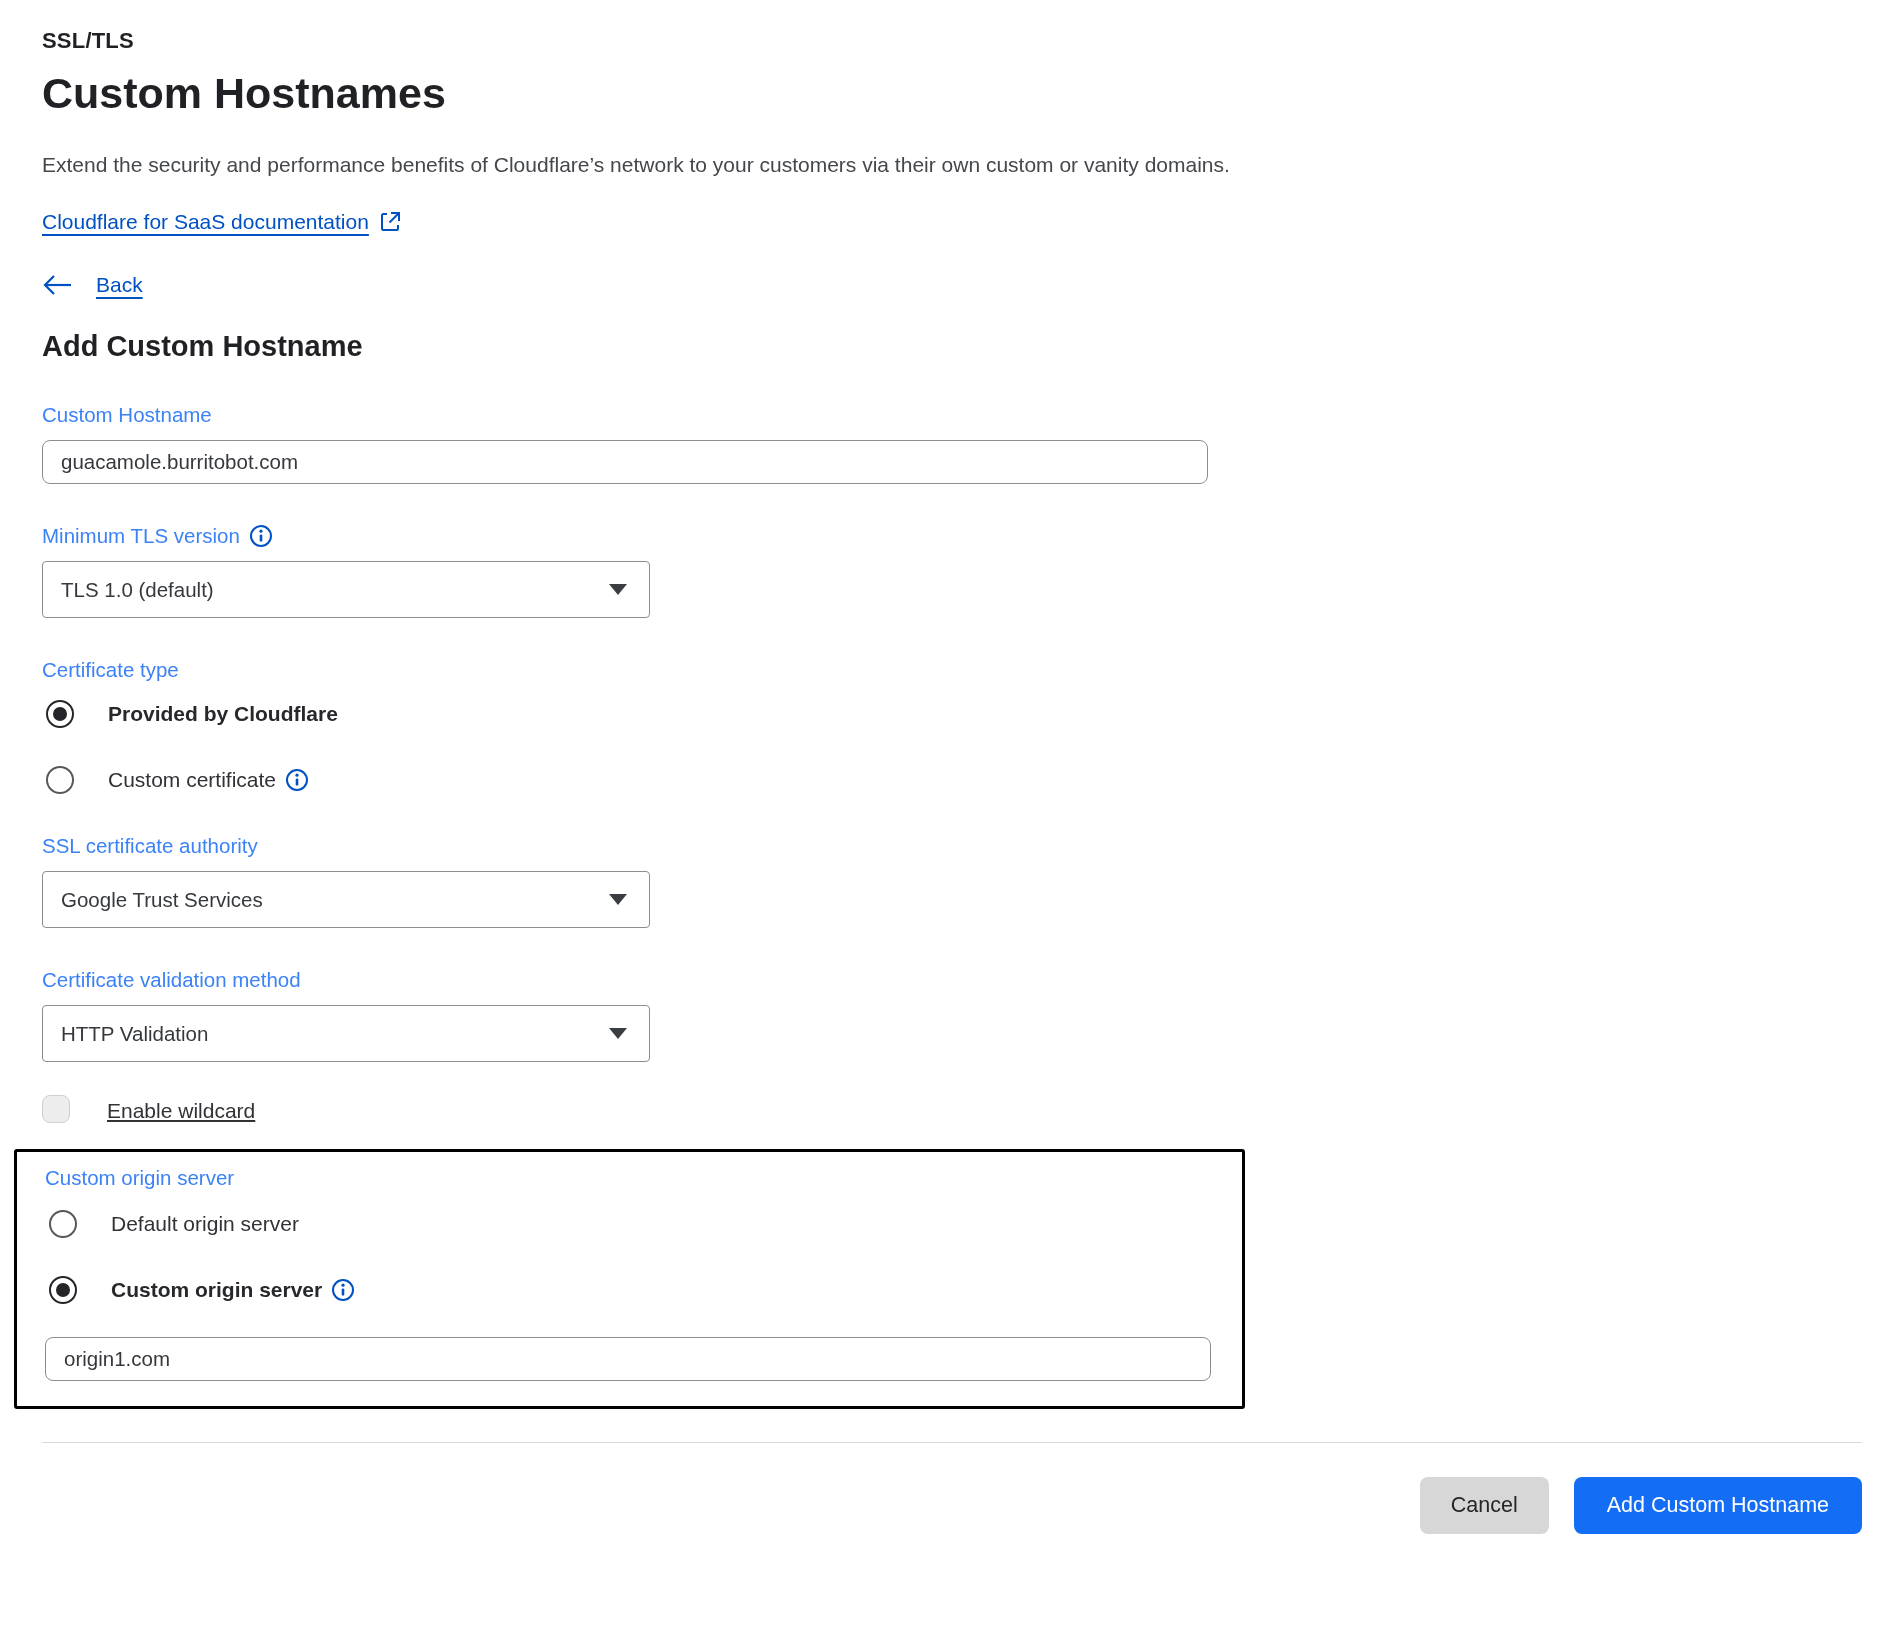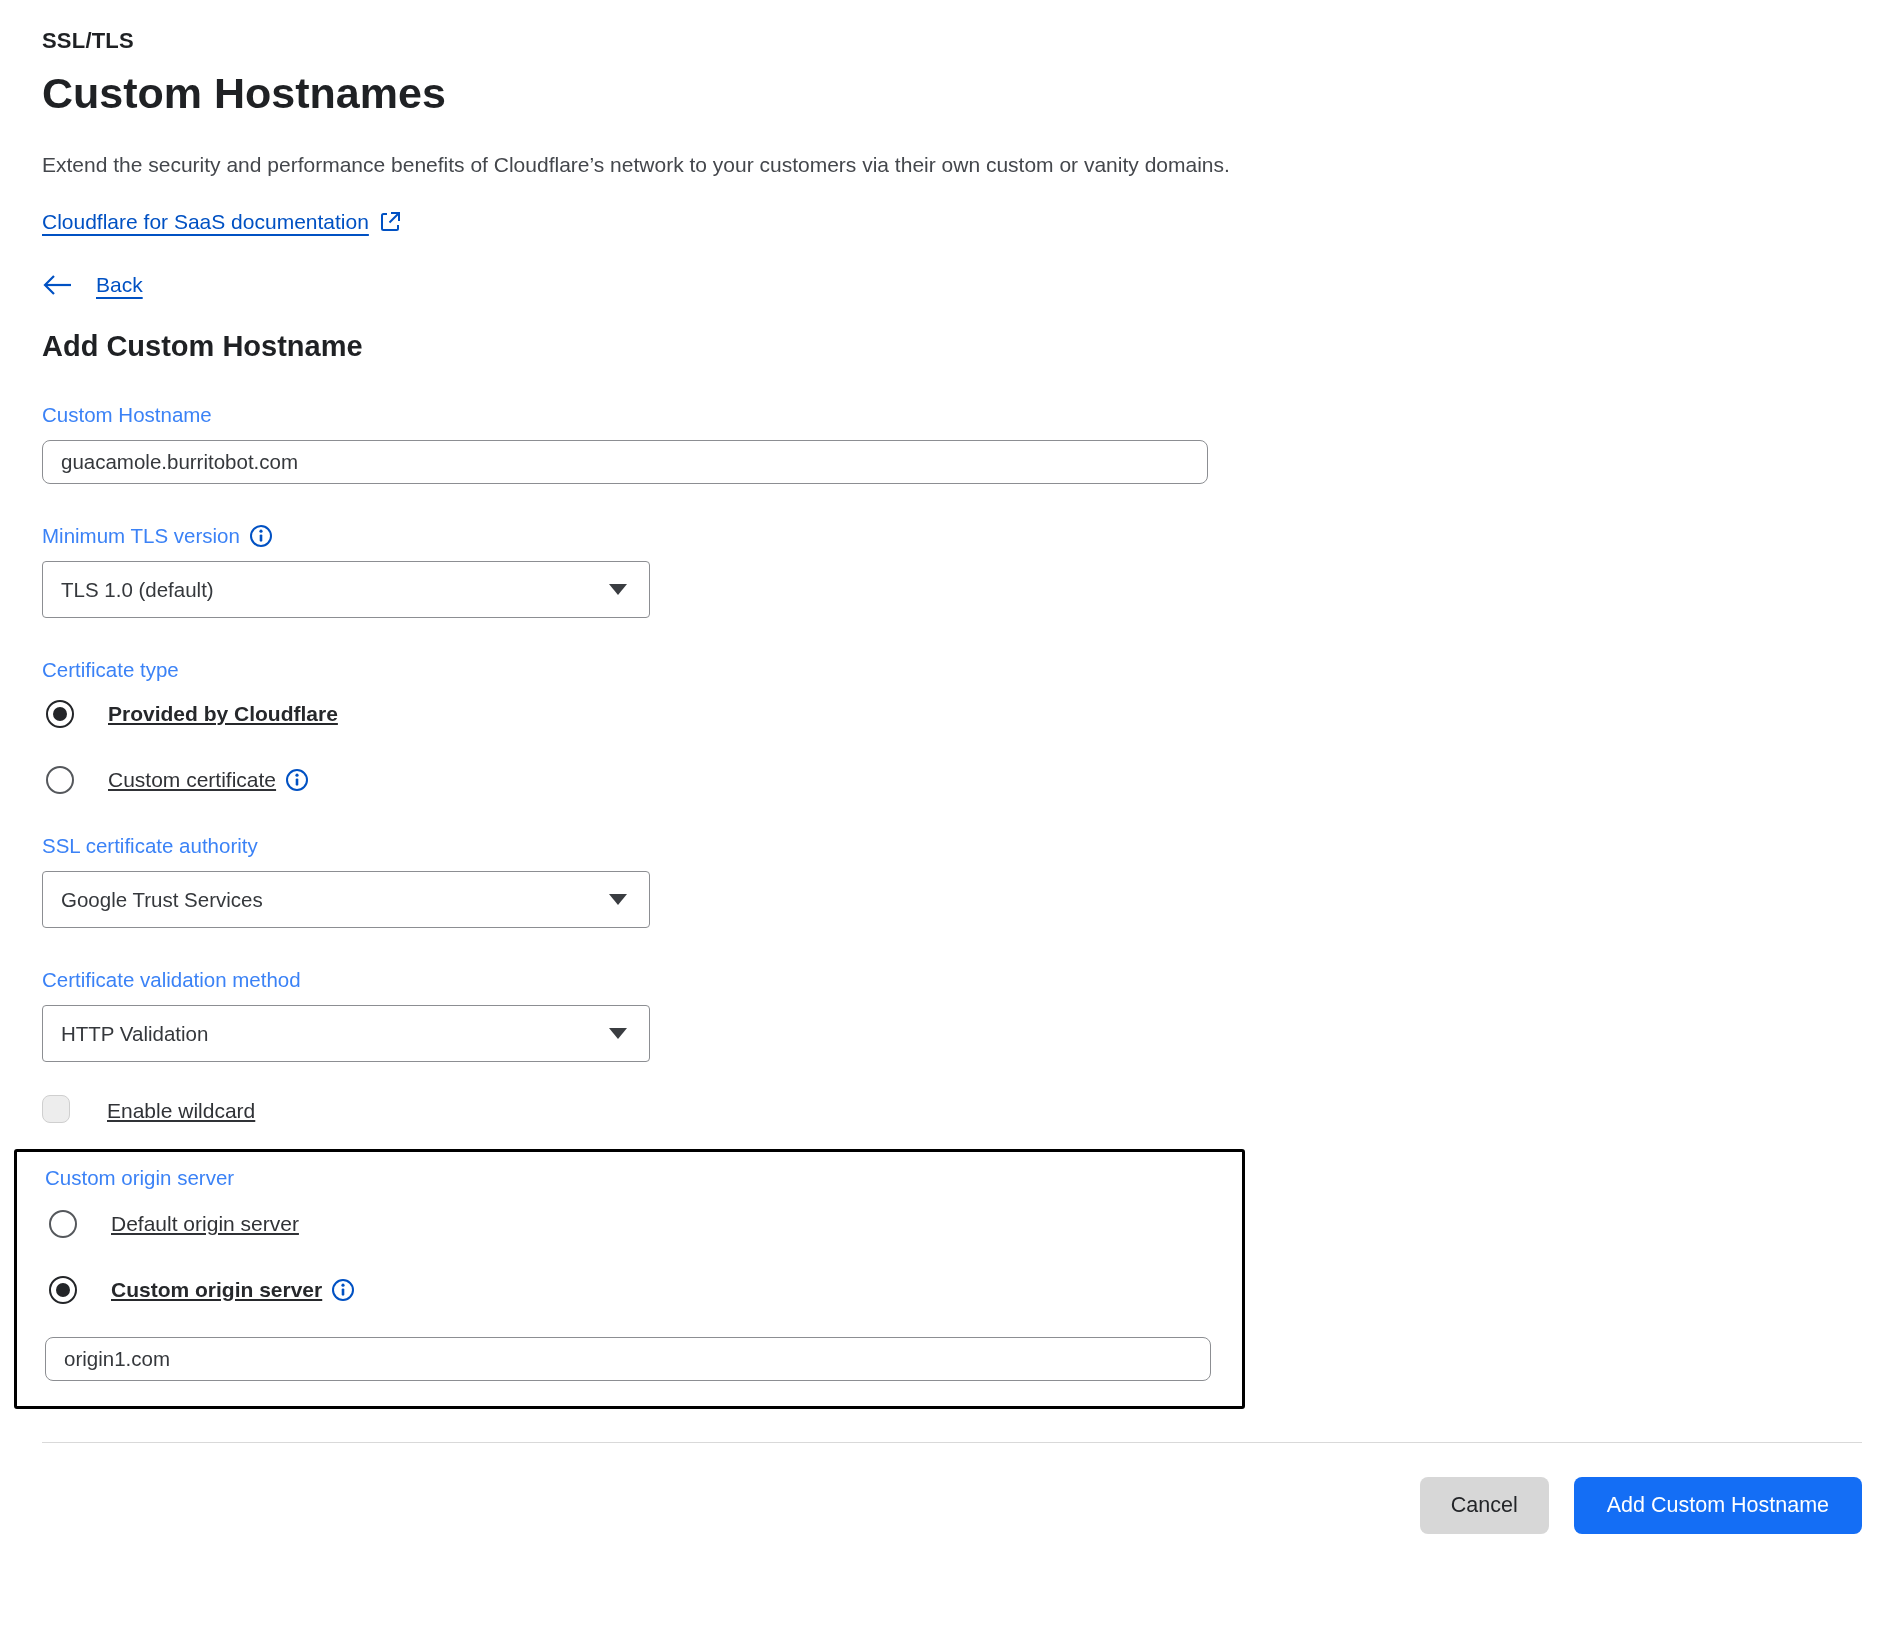--- a/index.html
+++ b/index.html
@@ -66,21 +66,21 @@
   .radio-row + .radio-row { margin-top: 38px; }
   .radio {
     width: 28px; height: 28px; border-radius: 50%;
     border: 2px solid #55585c; background: #fff; flex: 0 0 auto;
     display: flex; align-items: center; justify-content: center;
   }
   .radio.selected { border-color: #232528; }
   .radio.selected::after {
     content: ""; width: 14px; height: 14px; border-radius: 50%; background: #232528;
   }
-  .radio-label { font-size: 21px; color: #303236; display: flex; align-items: center; gap: 9px; text-decoration: underline; }
+  .radio-label { font-size: 21px; color: #303236; display: flex; align-items: center; gap: 9px; }
   .radio-label.bold { font-weight: 700; color: #26282b; }
   .checkbox-row { margin-top: 33px; display: flex; align-items: flex-end; gap: 37px; text-decoration: underline; }
   .checkbox {
     width: 28px; height: 28px; border-radius: 8px;
     background: #ededed; border: 1px solid #cfcfcf; flex: 0 0 auto;
   }
   .checkbox-label { font-size: 21px; color: #303236; }
   .highlight-box {
     margin-top: 26px; margin-left: -28px;
     width: 1231px;

